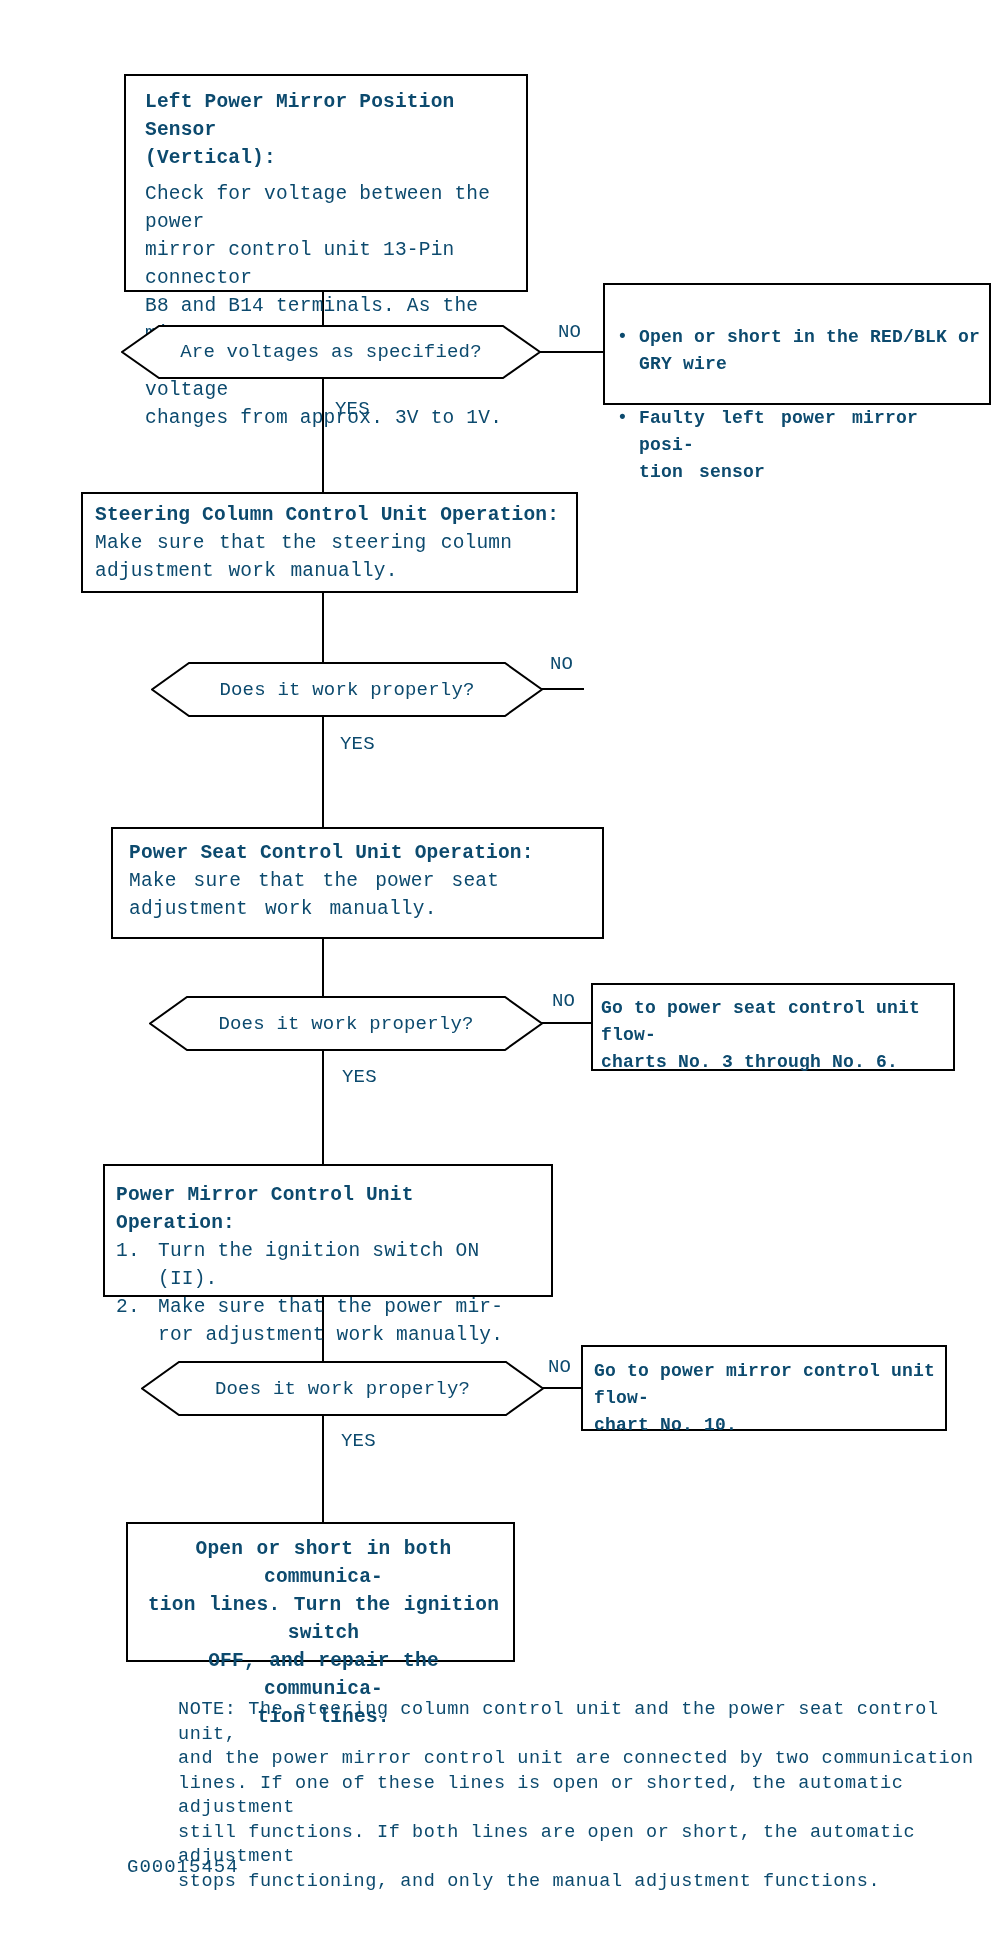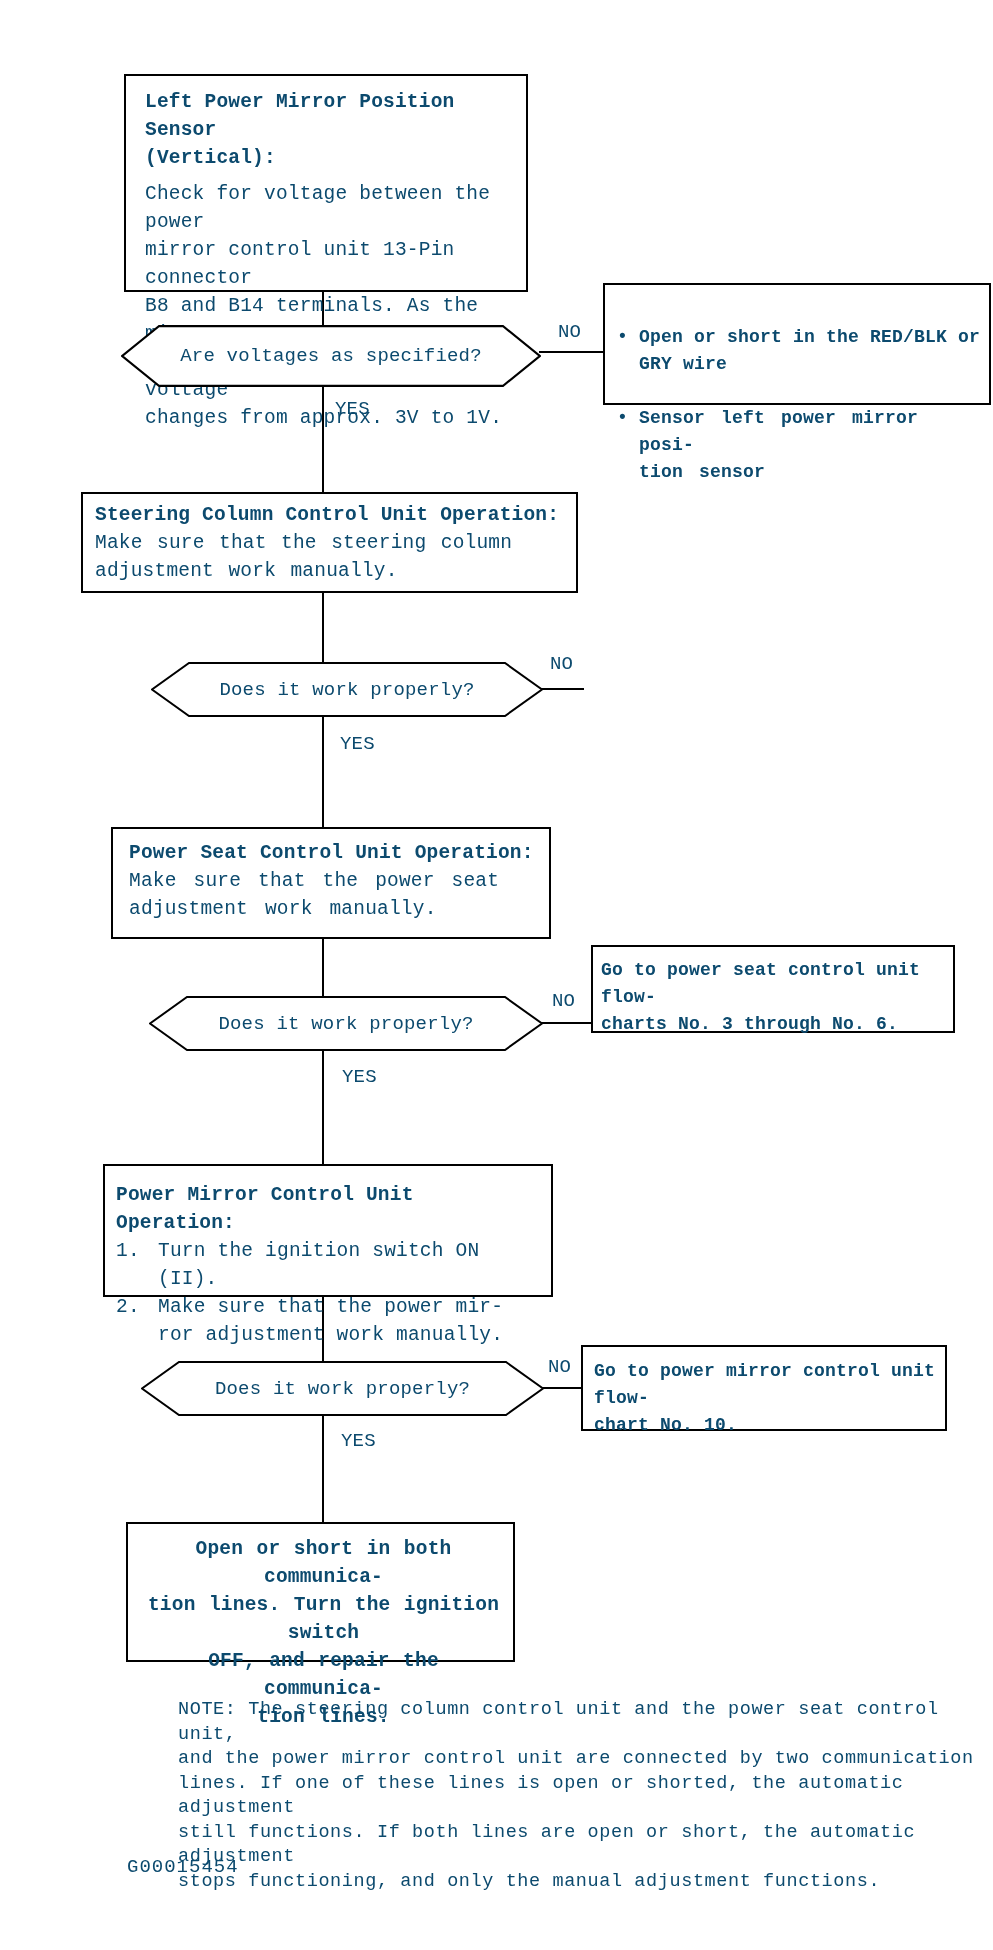--- a/index.html
+++ b/index.html
@@ -17,56 +17,56 @@
 
   
   .step1 { left:76px; top:74px; width:404px; height:218px; padding:12px 12px 0 19px; }
   .step1 .step-body { margin-top:8px; }
 
   
   .step2 { left:33px; top:492px; width:497px; height:101px; padding:7px 10px 0 12px; }
   .step2 .step-body { word-spacing:2.5px; }
 
   
-  .step3 { left:63px; top:827px; width:440px; height:112px; padding:10px 10px 0 16px; }
+  .step3 { left:63px; top:827px; width:493px; height:112px; padding:10px 10px 0 16px; }
   .step3 .step-body { word-spacing:5px; }
 
   
   .step4 { left:55px; top:1164px; width:450px; height:133px; padding:15px 8px 0 11px; }
   .numrow { display:flex; font-size:19.5px; line-height:28px; }
   .numrow .num { flex:none; width:42px; }
   .numrow .txt { white-space:pre-line; }
 
   
   .finalbox { left:78px; top:1522px; width:389px; height:140px; padding:11px 8px 0 14px;text-align:center; }
   .finalbox .step-body { font-weight:bold; word-spacing:1.5px; }
 
   
   .result {
     position:absolute; border:2px solid #000; background:#fff; box-sizing:border-box;
     font-weight:bold; font-size:18px; line-height:27px; white-space:pre-line;
   }
   .result1 { left:555px; top:283px; width:388px; height:122px; padding:12px 6px 0 12px; }
   .result2 { left:536px; top:649px; width:410px; height:80px;  padding:7px 6px 0 8px; }
-  .result3 { left:543px; top:945px; width:364px; height:88px;  padding:10px 6px 9px 8px; }
+  .result3 { left:543px; top:983px; width:364px; height:88px;  padding:10px 6px 9px 8px; }
   .result4 { left:533px; top:1345px; width:366px; height:86px; padding:11px 6px 0 11px; }
   .bulrow { display:flex; }
   .bulrow .bullet { flex:none; width:22px; text-align:left; }
   .bulrow .btxt { white-space:pre-line; }
   .bulrow.b2 .btxt { word-spacing:5px; }
 
   
   .hex { position:absolute; }
   .hex svg { position:absolute; left:0; top:0; width:100%; height:100%; }
   .hex .dec-label {
     position:absolute; left:0; top:0; right:0; bottom:0;
     display:flex; align-items:center; justify-content:center;
     font-size:19px;
   }
-  .hex1 { left:73px;  top:325px;  width:420px; height:62px; }
+  .hex1 { left:73px;  top:325px;  width:420px; height:54px; }
   .hex2 { left:103px; top:662px;  width:392px; height:55px; }
   .hex3 { left:101px; top:996px;  width:394px; height:55px; }
   .hex4 { left:93px;  top:1361px; width:403px; height:55px; }
 
   
   .edge-v { position:absolute; width:2px; background:#000; }
   .edge-h { position:absolute; height:2px; background:#000; }
   .v1 { left:274px; top:292px;  height:35px; }
   .v2 { left:274px; top:378px;  height:116px; }
   .v3 { left:274px; top:591px;  height:73px; }
@@ -136,21 +136,21 @@
   <div class="lbl yes1">YES</div>
 
   <div class="result result1">
     <div class="bulrow b1">
       <span class="bullet">•</span>
       <span class="btxt">Open or short in the RED/BLK or
 GRY wire</span>
     </div>
     <div class="bulrow b2">
       <span class="bullet">•</span>
-      <span class="btxt">Sensor left power mirror posi-
+      <span class="btxt">Faulty left power mirror posi-
 tion sensor</span>
     </div>
   </div>
 
   <div class="box step2">
     <div class="step-title">Steering Column Control Unit Operation:</div>
     <div class="step-body">Make sure that the steering column
 adjustment work manually.</div>
   </div>
 

